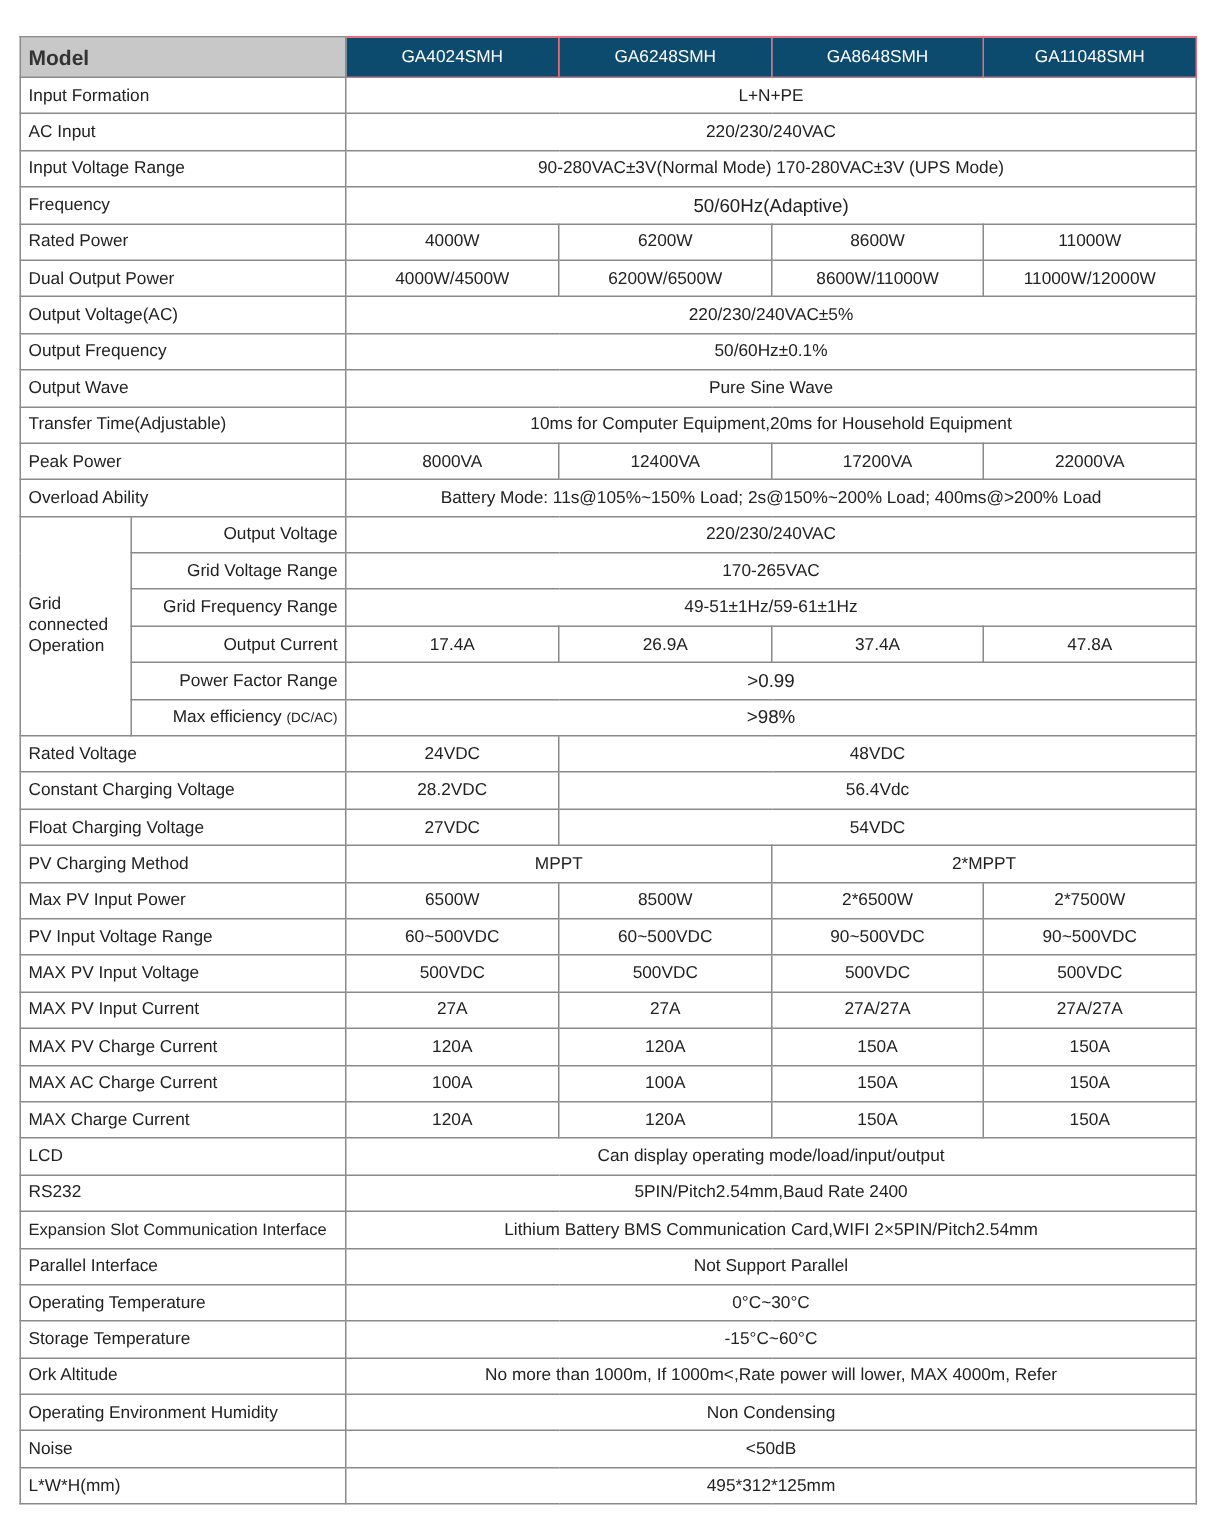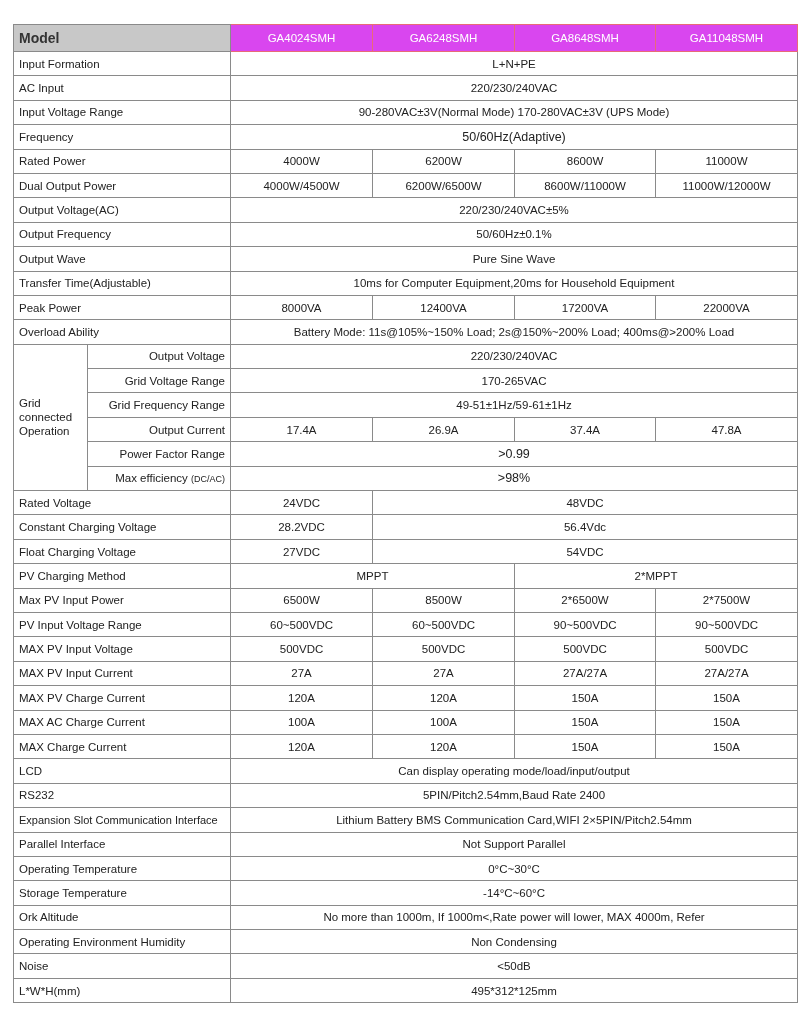--- a/index.html
+++ b/index.html
@@ -4,21 +4,21 @@
 <style>
   html, body { margin: 0; padding: 0; background: #ffffff; }
   body { width: 808px; height: 1024px; position: relative; overflow: hidden;
          font-family: "Liberation Sans", "DejaVu Sans", sans-serif; color: #222; }
   table.spec { position: absolute; left: 13px; top: 24px; width: 784px;
                border-collapse: collapse; table-layout: fixed; font-size: 11.5px; }
   table.spec td, table.spec th { border: 1px solid #8a8a8a; padding: 0 5px;
                height: 23.4px; line-height: 14px; }
   table.spec th.model-label { background: #c8c8c8; text-align: left; font-size: 14px;
                font-weight: bold; color: #333; height: 26px; }
-  table.spec th.model-col { background: #d946ef; color: #ffffff; font-weight: normal;
+  table.spec th.model-col { background: #0c4a6e; color: #ffffff; font-weight: normal;
                font-size: 11.5px; text-align: center; border-color: #e86a78; }
   td.label { text-align: left; color: #222; }
   td.val { text-align: center; color: #222; }
   td.group { vertical-align: middle; text-align: left; line-height: 15px; }
   td.tall { height: 46px; }
   td.sublabel { text-align: right; }
   .small { font-size: 9px; }
 </style>
 </head>
 <body>
@@ -216,21 +216,21 @@
     <tr>
       <td class="label" colspan="2">Parallel Interface</td>
       <td class="val" colspan="4">Not Support Parallel</td>
     </tr>
     <tr>
       <td class="label" colspan="2">Operating Temperature</td>
       <td class="val" colspan="4">0°C~30°C</td>
     </tr>
     <tr>
       <td class="label" colspan="2">Storage Temperature</td>
-      <td class="val" colspan="4">-14°C~60°C</td>
+      <td class="val" colspan="4">-15°C~60°C</td>
     </tr>
     <tr>
       <td class="label" colspan="2">Ork Altitude</td>
       <td class="val" colspan="4">No more than 1000m, If 1000m&lt;,Rate power will lower, MAX 4000m, Refer</td>
     </tr>
     <tr>
       <td class="label" colspan="2">Operating Environment Humidity</td>
       <td class="val" colspan="4">Non Condensing</td>
     </tr>
     <tr>

